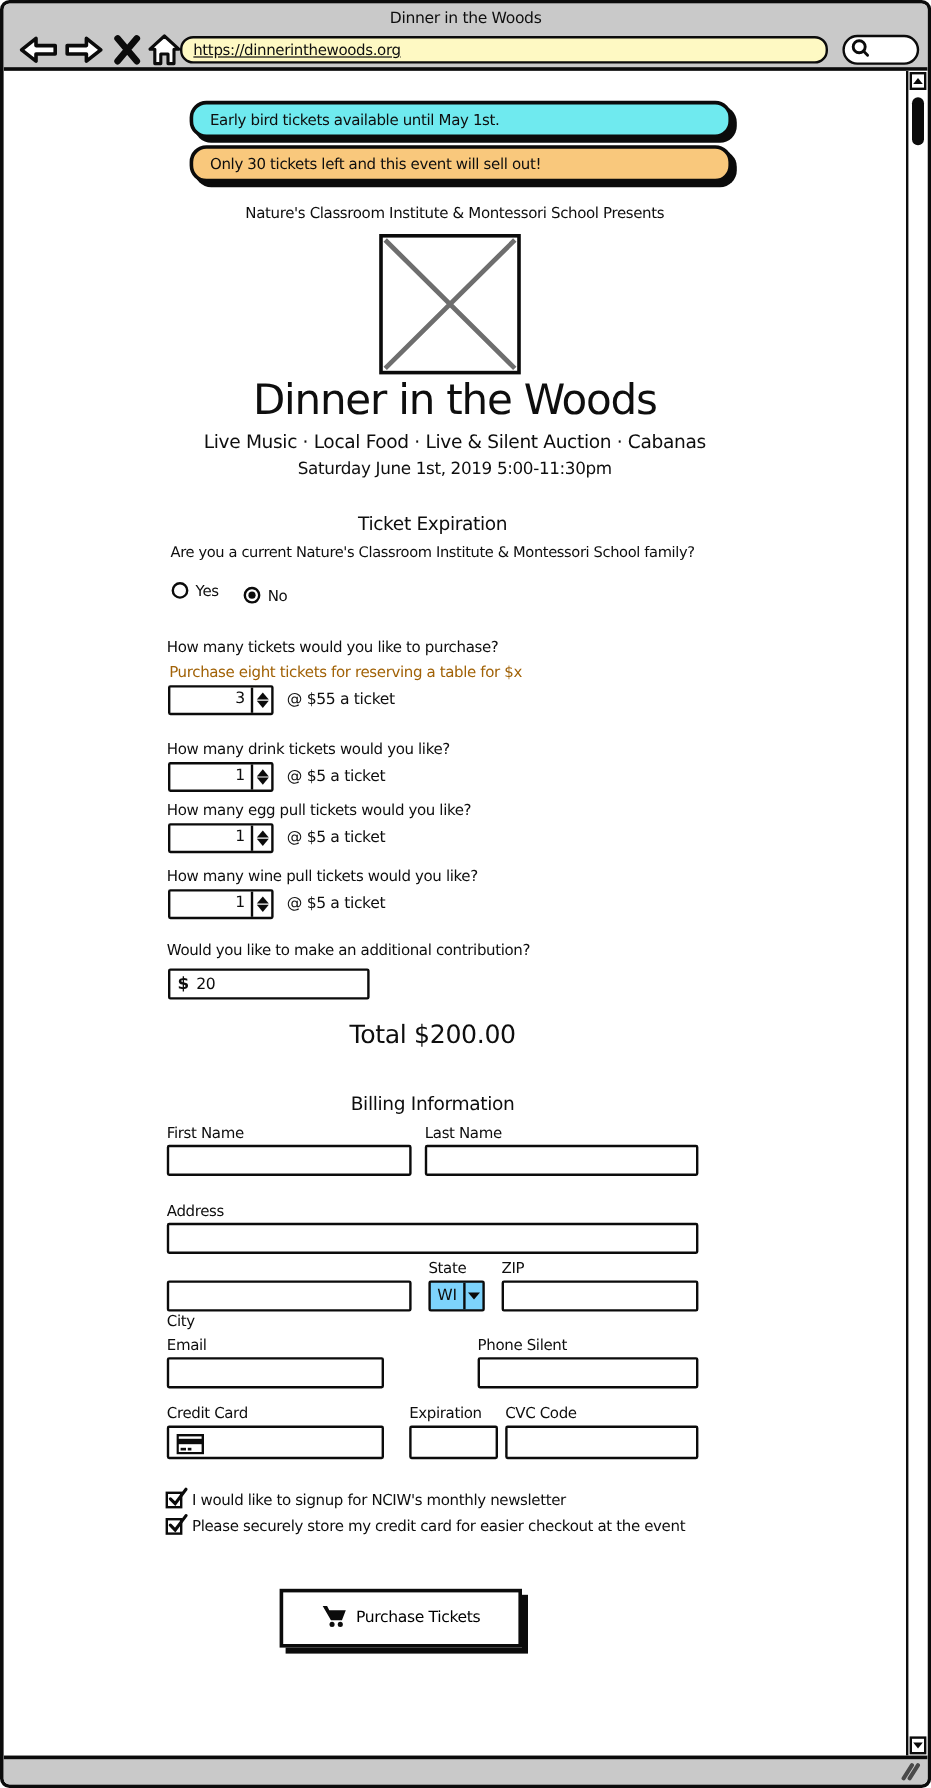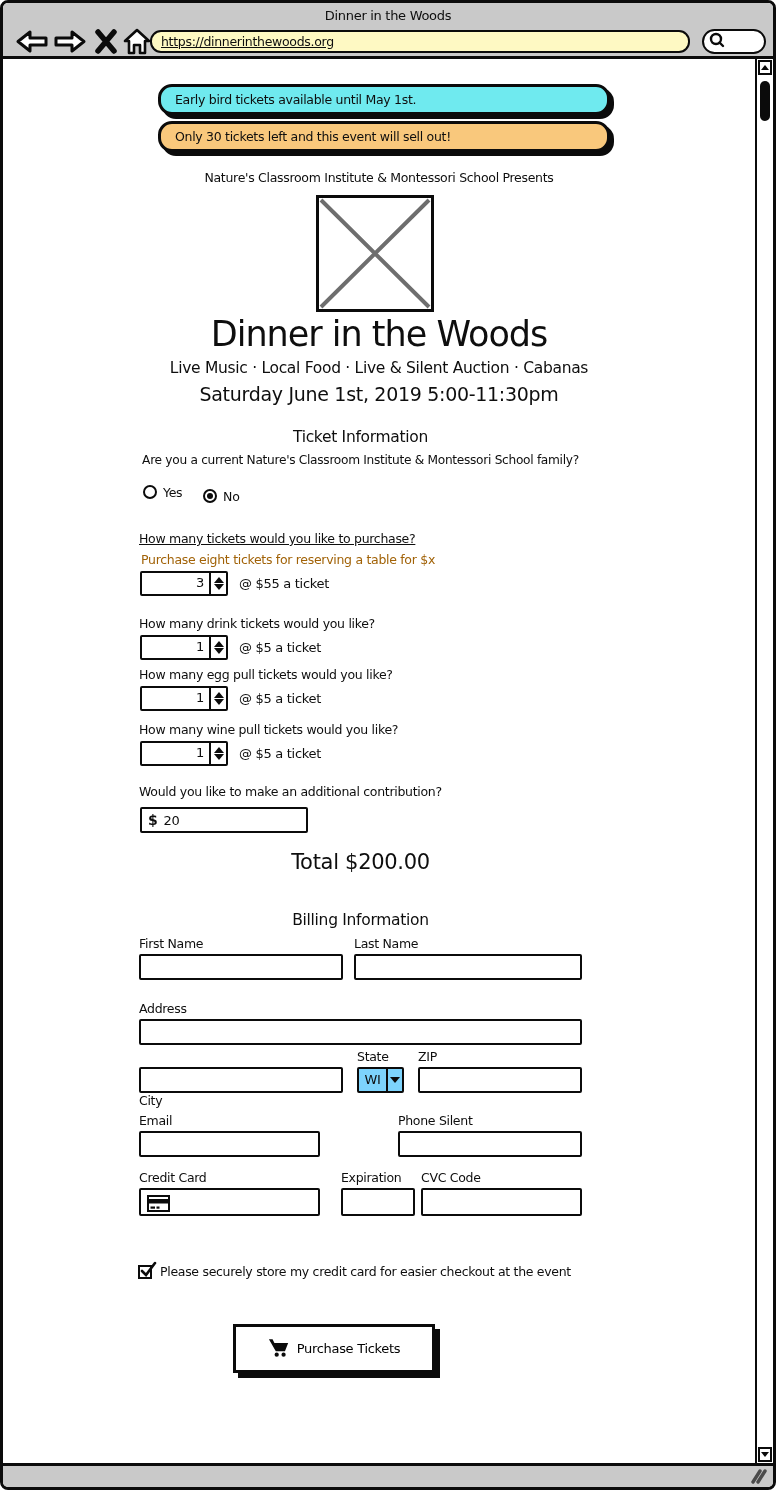--- a/index.html
+++ b/index.html
@@ -120,37 +120,37 @@
     <div class="center-text" style="top:167px;font-size:12.5px;">Nature's Classroom Institute &amp; Montessori School Presents</div>
 
     <div class="img-ph">
       <svg width="112" height="111" viewBox="0 0 112 111">
           <path d="M2 2 L110 109 M110 2 L2 109" stroke="#6e6e6e" stroke-width="4"></path>
         </svg>
     </div>
 
     <div class="center-text main-title" style="top:311px;">Dinner in the Woods</div>
     <div class="center-text" style="top:356px;font-size:15.5px;">Live Music · Local Food · Live &amp; Silent Auction · Cabanas</div>
-    <div class="center-text" style="top:380px;font-size:19px;">Saturday June 1st, 2019 5:00-11:30pm</div>
-
-    <div class="formcol-center" style="top:425px;font-size:15.5px;">Ticket Information</div>
+    <div class="center-text" style="top:380px;font-size:14px;">Saturday June 1st, 2019 5:00-11:30pm</div>
+
+    <div class="formcol-center" style="top:425px;font-size:15.5px;">Ticket Expiration</div>
     <div class="formcol-center" style="top:450px;font-size:12.2px;">Are you a current Nature's Classroom Institute &amp; Montessori School family?</div>
 
     <div class="abs" style="left:140px;top:481px;">
       <span class="radio-item">
         <span class="radio"></span>
         <span style="font-size:12.5px;">Yes</span>
       </span>
       <span class="radio-item">
         <span class="radio selected"></span>
         <span style="font-size:12.5px;">No</span>
       </span>
     </div>
 
-    <div class="q" style="left:136px;top:528px;text-decoration:underline;">How many tickets would you like to purchase?</div>
+    <div class="q" style="left:136px;top:528px;">How many tickets would you like to purchase?</div>
     <div class="q hint" style="left:138px;top:549px;">Purchase eight tickets for reserving a table for $x</div>
     <div class="spinner" style="top:568px;">
       <span class="spin-value">3</span>
       <span class="spin-btns">
           <span class="tri-up"></span>
           <span class="tri-down"></span>
         </span>
     </div>
     <div class="price" style="top:573px;">@ $55 a ticket</div>
 
@@ -227,20 +227,28 @@
           <rect x="1" y="4" width="21" height="4.5" fill="#0b0b0b"></rect>
           <rect x="3.5" y="11.5" width="4.5" height="2.2" fill="#0b0b0b"></rect>
           <rect x="9.5" y="11.5" width="3" height="2.2" fill="#0b0b0b"></rect>
         </svg>
     </span>
     <div class="lbl" style="left:338px;top:1167px;">Expiration</div>
     <input class="txtinput" style="left: 338px; top: 1185px; width: 74px; height: 28px;">
     <div class="lbl" style="left:418px;top:1167px;">CVC Code</div>
     <input class="txtinput" style="left: 418px; top: 1185px; width: 161px; height: 28px;">
 
+    <div class="cb-row" style="top:1239px;">
+      <span class="checkbox">
+        <svg width="18" height="18" viewBox="0 0 18 18">
+            <path d="M3 10 L7 14 L16 2" stroke="#0b0b0b" stroke-width="2.6" fill="none" stroke-linecap="round"></path>
+          </svg>
+      </span>
+      <span class="cb-label">I would like to signup for NCIW's monthly newsletter</span>
+    </div>
     <div class="cb-row" style="top:1261px;">
       <span class="checkbox">
         <svg width="18" height="18" viewBox="0 0 18 18">
             <path d="M3 10 L7 14 L16 2" stroke="#0b0b0b" stroke-width="2.6" fill="none" stroke-linecap="round"></path>
           </svg>
       </span>
       <span class="cb-label">Please securely store my credit card for easier checkout at the event</span>
     </div>
 
     <button class="purchase-btn">

